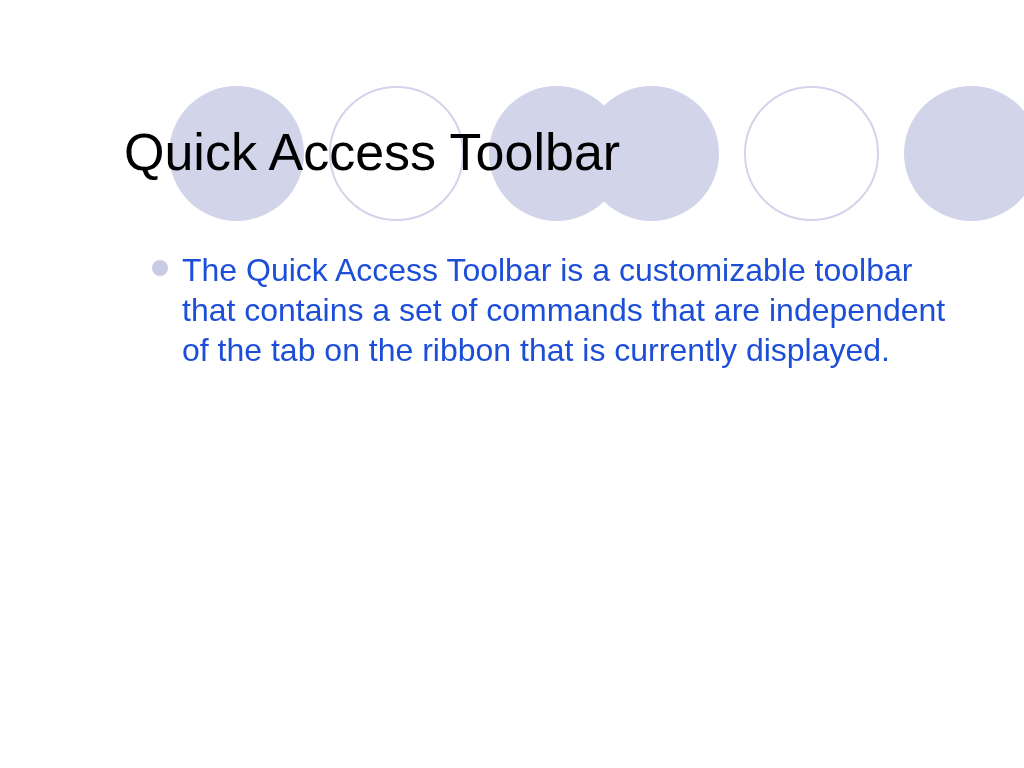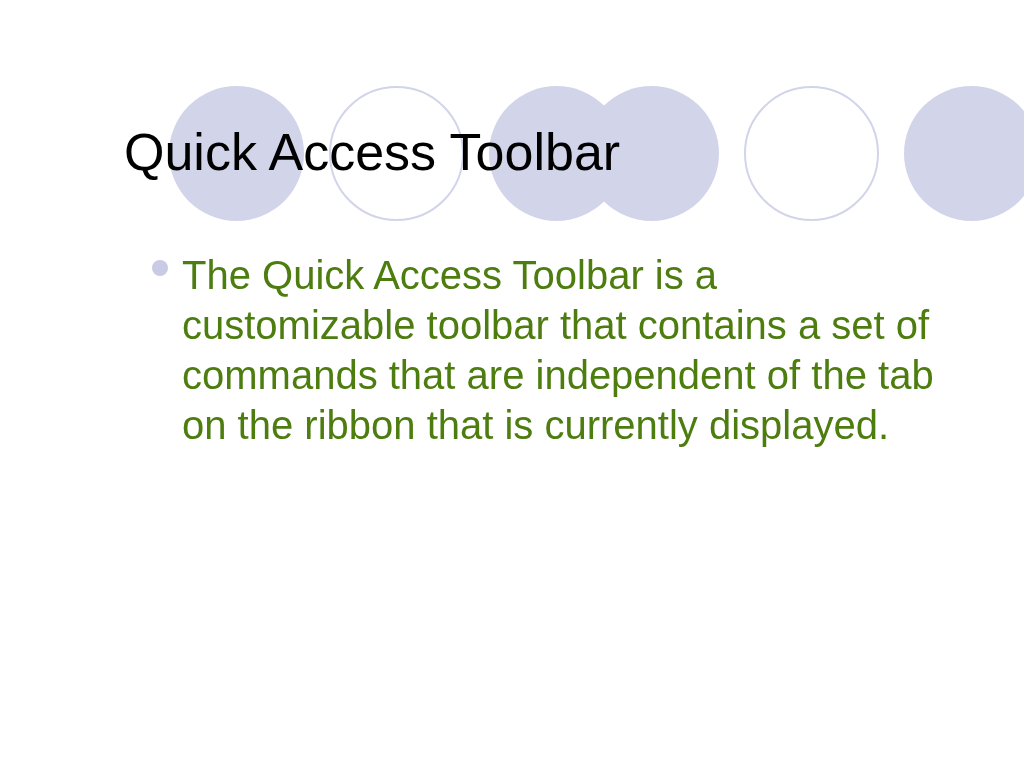--- a/index.html
+++ b/index.html
@@ -55,23 +55,23 @@
       margin-bottom: 68px;
       letter-spacing: 0px;
     }
     .bullets {
       list-style: none;
       padding: 0;
     }
     .bullets li {
       position: relative;
       padding-left: 42px;
-      font-size: 40px;
+      font-size: 32px;
       line-height: 1.25;
-      color: #4d7c0f;
+      color: #1d4ed8;
       margin-bottom: 42px;
     }
     .bullets li::before {
       content: '';
       position: absolute;
       left: 12px;
       top: 10px;
       width: 16px;
       height: 16px;
       background: #c8cae6;

